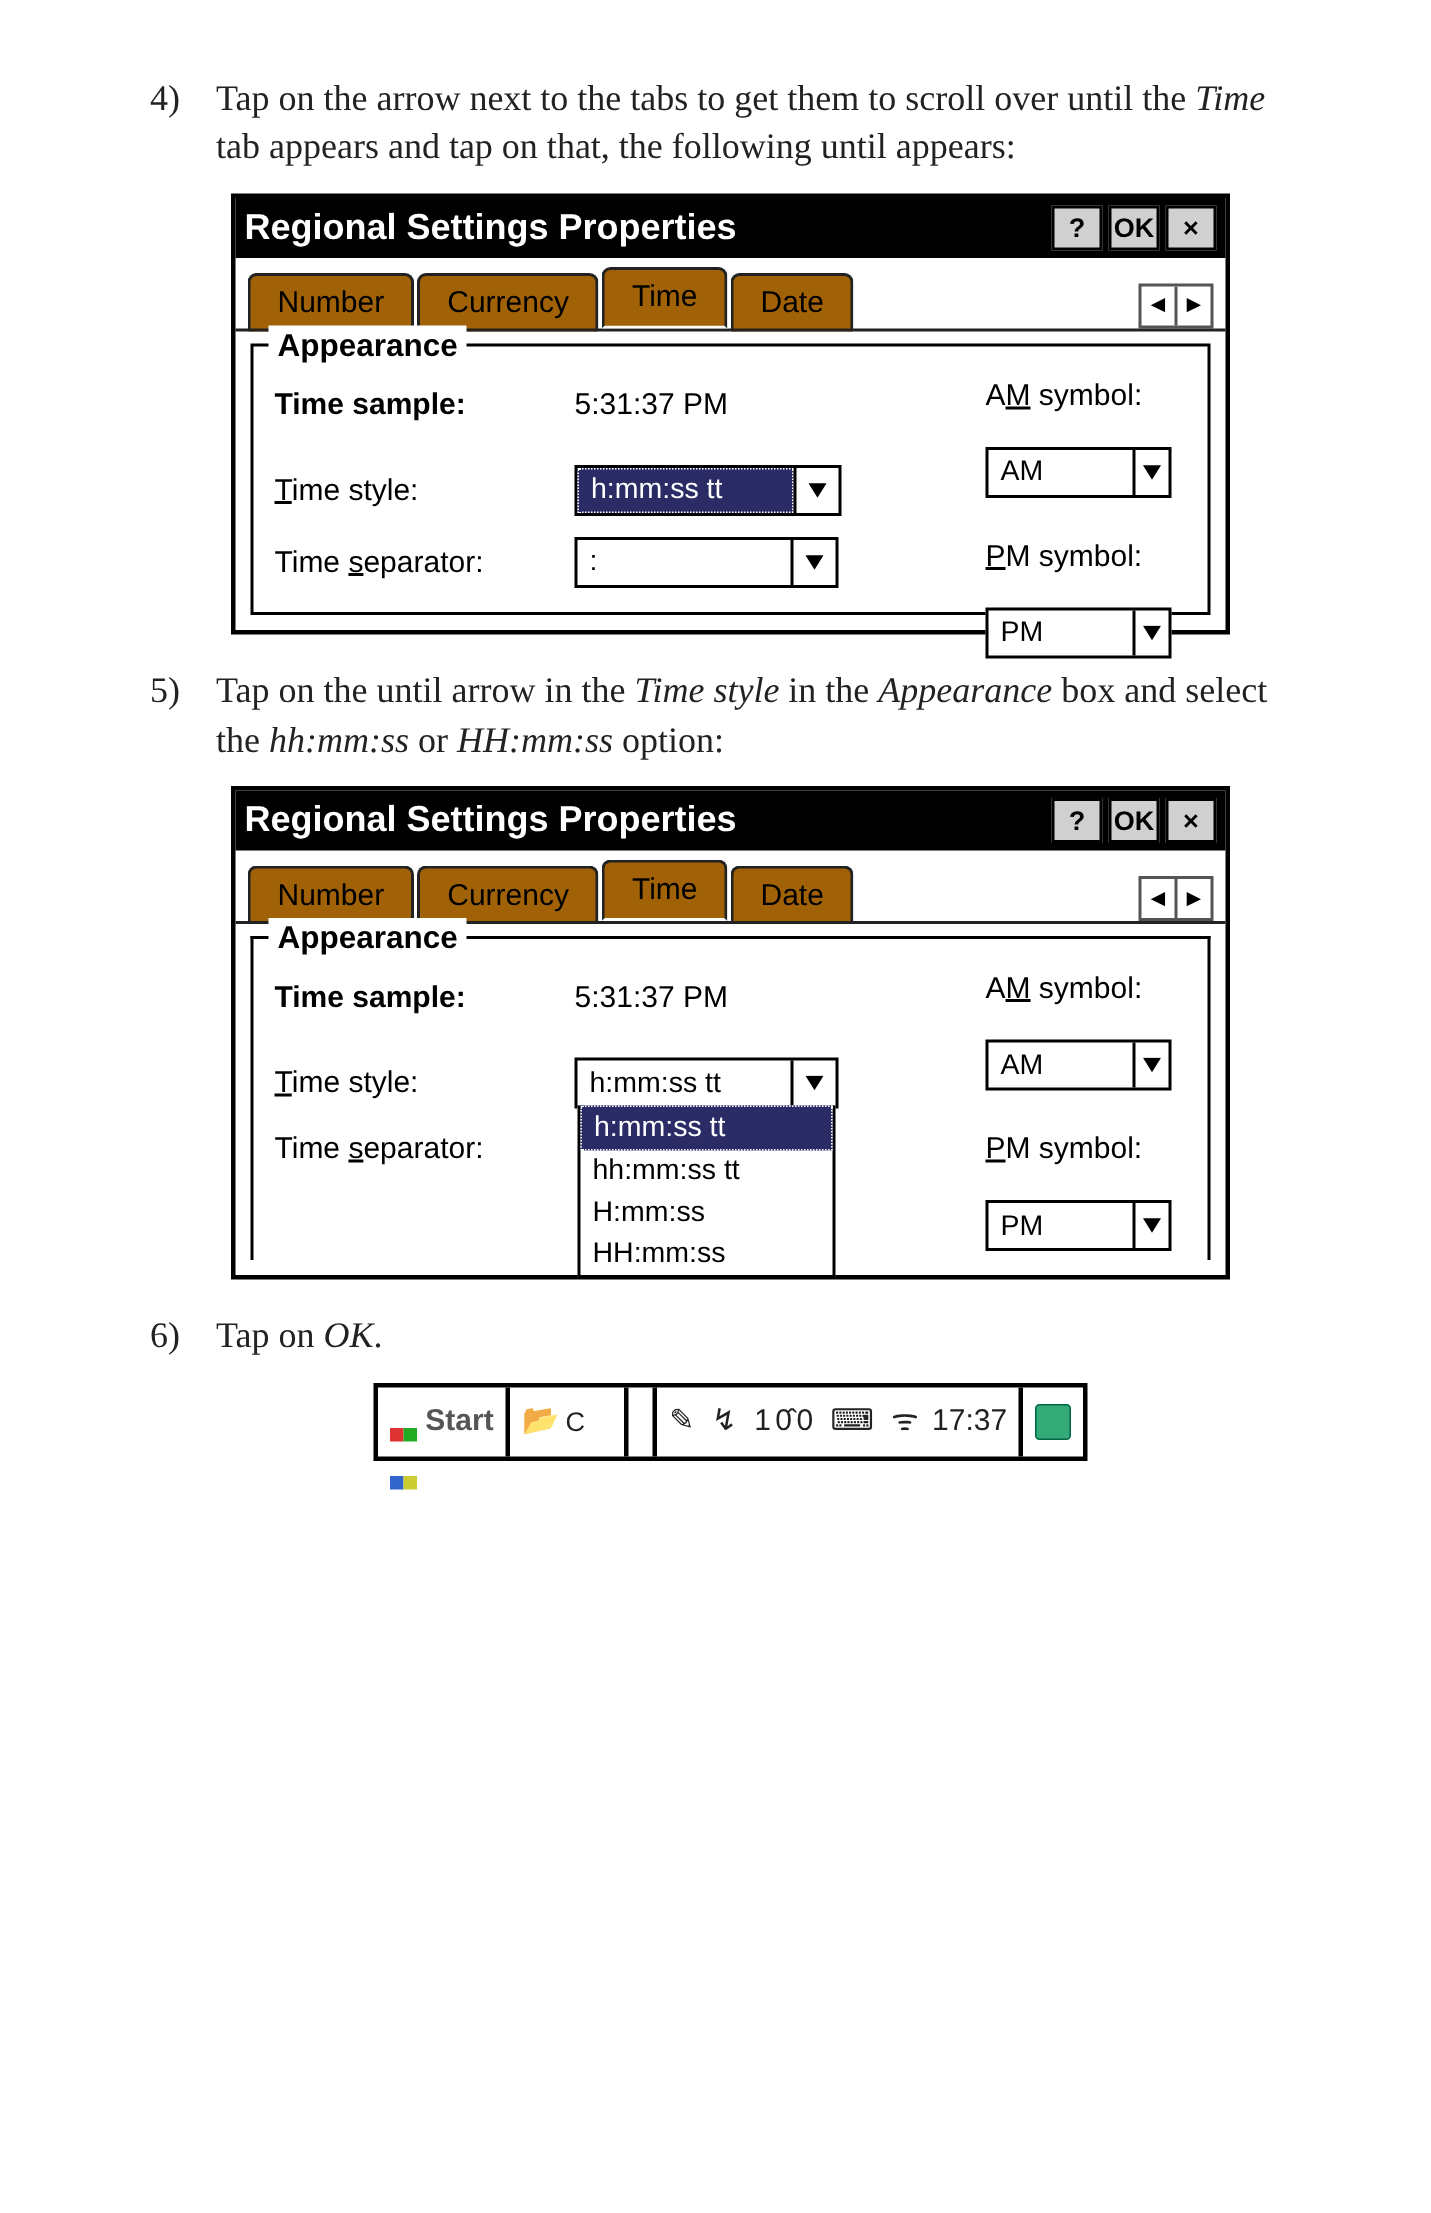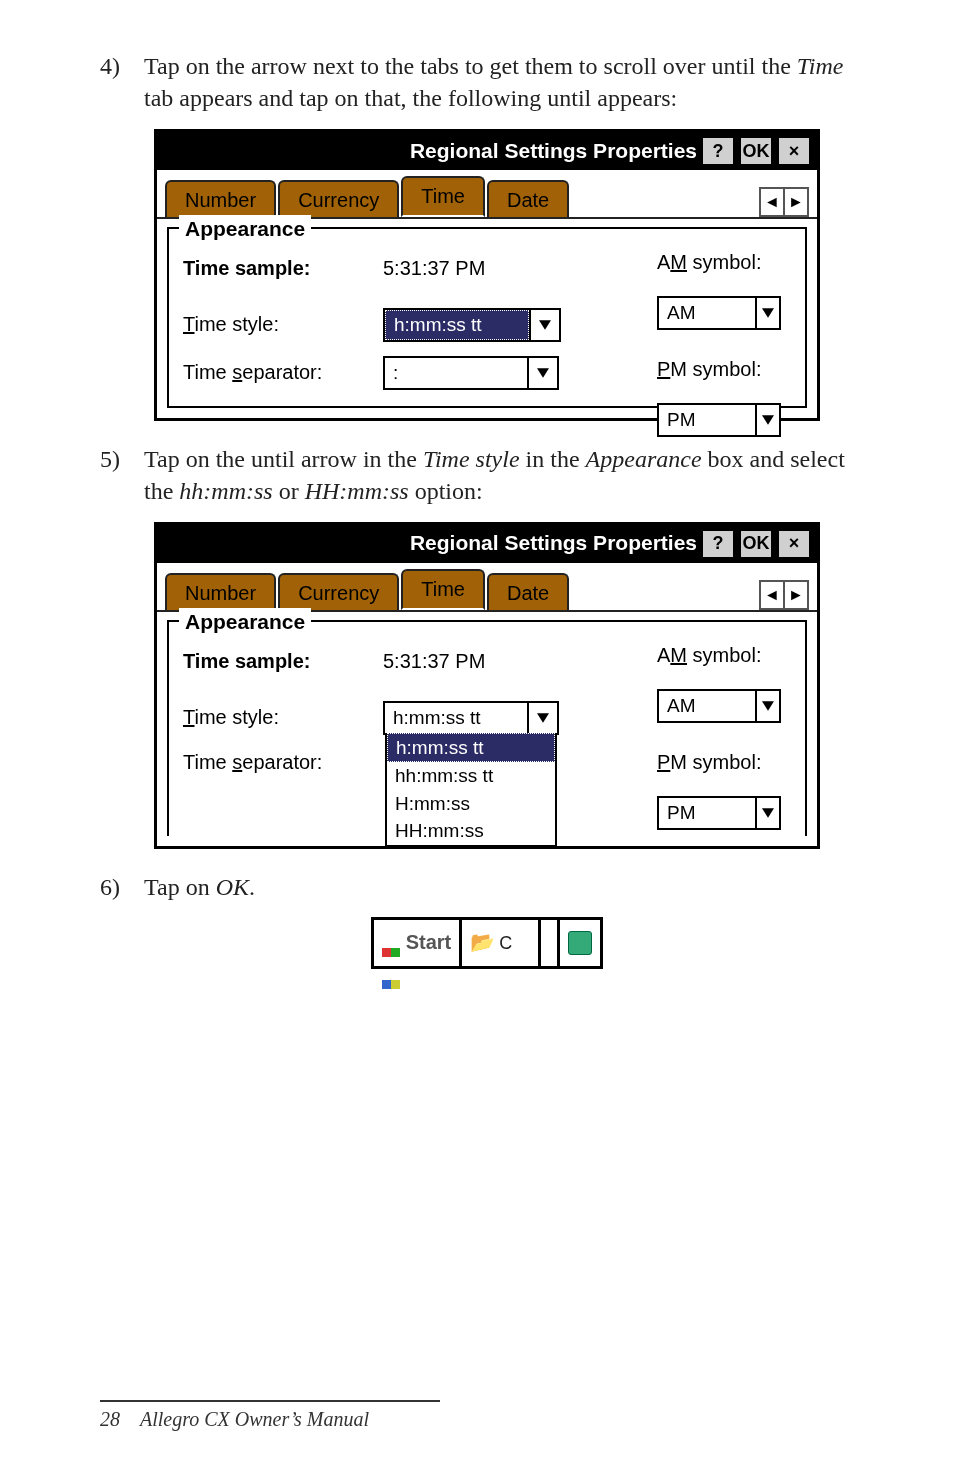--- a/index.html
+++ b/index.html
@@ -35,21 +35,21 @@
     color: #000;
   }
   .titlebar {
     background: #000;
     color: #fff;
     display: flex;
     align-items: center;
     padding: 4px 6px;
     font-weight: bold;
   }
-  .titlebar .title { flex: 1; font-size: 21px; text-align: right; }
+  .titlebar .title { flex: 1; font-size: 24px; }
   .titlebar .tb-btn {
     width: 30px; height: 26px;
     background: #d0d0d0;
     border: 2px solid #000;
     margin-left: 4px;
     display:flex; align-items:center; justify-content:center;
     font-weight: bold; font-family: Tahoma, Arial, sans-serif;
     color:#000; font-size:18px;
   }
   .tabs {
@@ -357,23 +357,23 @@
           <span class="sf-r"></span><span class="sf-g"></span><br><span class="sf-b"></span><span class="sf-y"></span>
         </span>
         <span class="start-text">Start</span>
       </div>
       <div class="tb-cell" style="flex:0 0 60px;">
         <span style="font-size:20px;">📂</span>
         <span style="margin-left:4px; font-size:18px;">C</span>
       </div>
       <div class="tb-cell" style="flex:1;"></div>
       <div class="tb-cell">
+        <span class="tray-icons">✎ ↯ 10̂0 ⌨ ᯤ</span>
+        <span class="clock">17:37</span>
+      </div>
+      <div class="tb-cell">
         <div class="desk-icon"></div>
       </div>
     </div>
   </div>
 
-  <div class="footer">
-    <div class="rule"></div>
-    <span>28</span>&nbsp;&nbsp;&nbsp;&nbsp;<span>Allegro CX Owner’s Manual</span>
-  </div>
 
 </div>
 
 </body></html>

